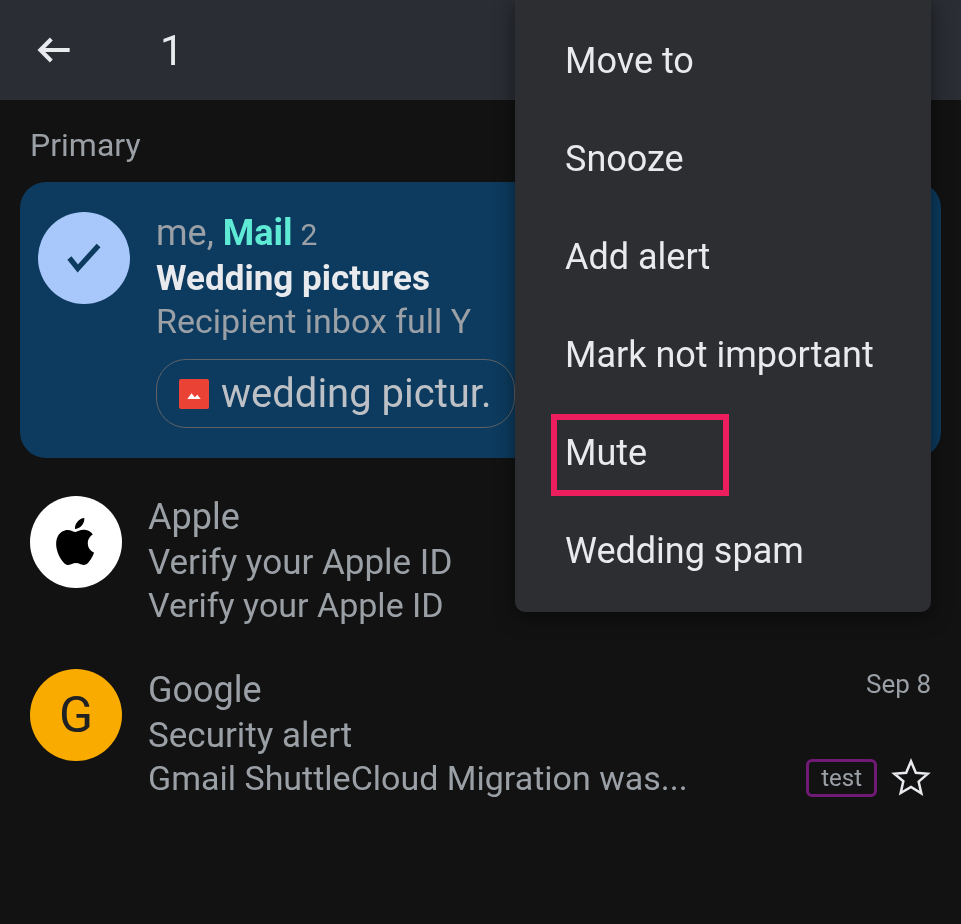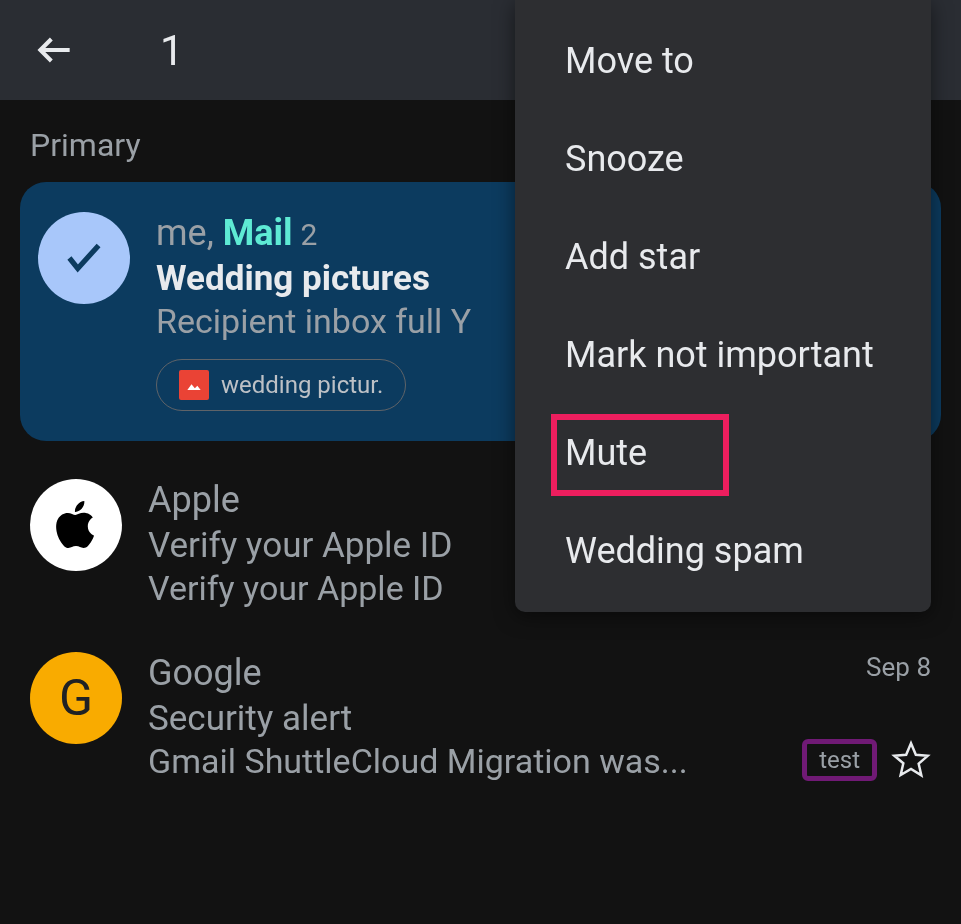--- a/index.html
+++ b/index.html
@@ -126,40 +126,40 @@
     .attachment-icon {
       width: 30px;
       height: 30px;
       background: #ea4335;
       display: flex;
       align-items: center;
       justify-content: center;
       border-radius: 2px;
     }
     .attachment-name {
-      font-size: 24px;
+      font-size: 40px;
       color: #bdc1c6;
     }
     .email-meta {
       display: flex;
       flex-direction: column;
       align-items: flex-end;
       justify-content: space-between;
     }
     .date-text {
       font-size: 26px;
       color: #9aa0a6;
     }
     .meta-bottom {
       display: flex;
       align-items: center;
       gap: 14px;
     }
     .label-chip {
-      border: 5px solid #701a75;
+      border: 3px solid #701a75;
       border-radius: 6px;
       padding: 2px 12px;
       font-size: 24px;
       color: #9aa0a6;
     }
     .star {
       width: 40px;
       height: 40px;
     }
     .dropdown-menu {
@@ -261,20 +261,20 @@
         </svg>
       </div>
     </div>
   </div>
 
 </div>
 
 <div class="dropdown-menu">
   <div class="menu-item">Move to</div>
   <div class="menu-item">Snooze</div>
-  <div class="menu-item">Add star</div>
+  <div class="menu-item">Add alert</div>
   <div class="menu-item">Mark not important</div>
   <div class="menu-item highlighted">
     <span>Mute</span>
     <div class="highlight-box"></div>
   </div>
   <div class="menu-item">Wedding spam</div>
 </div>
 
 </body></html>

